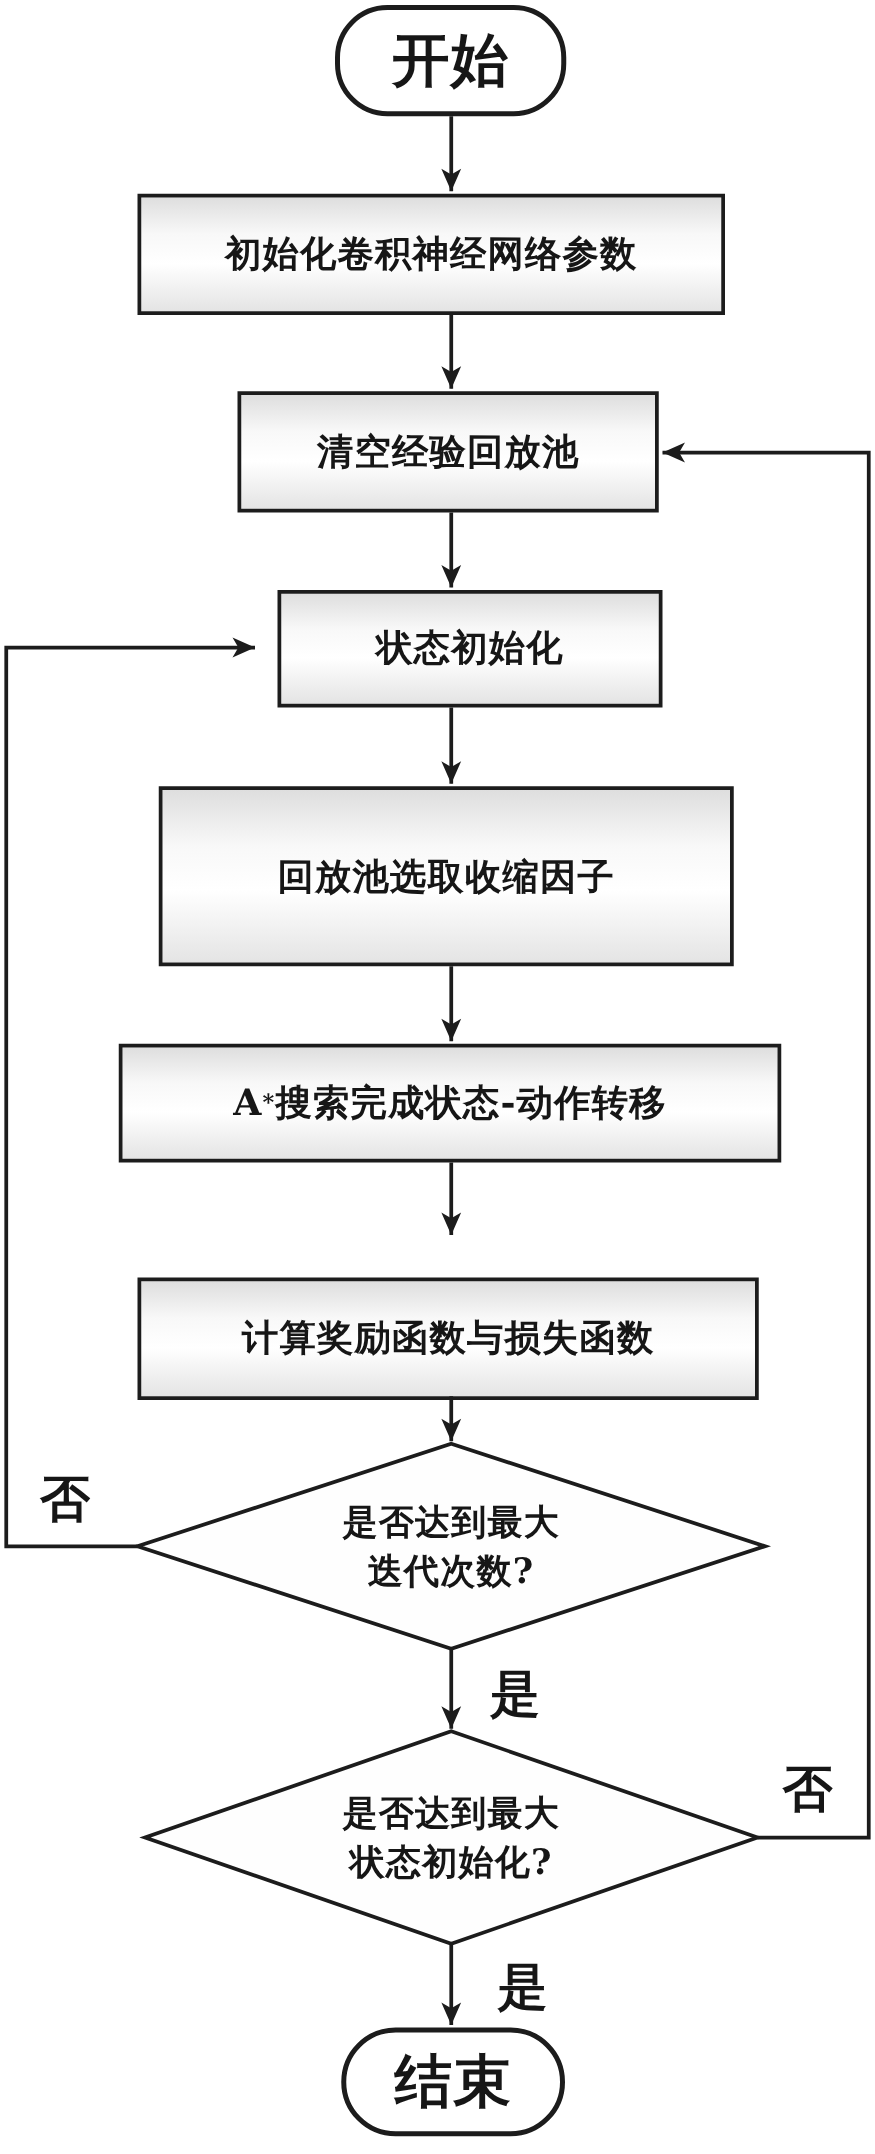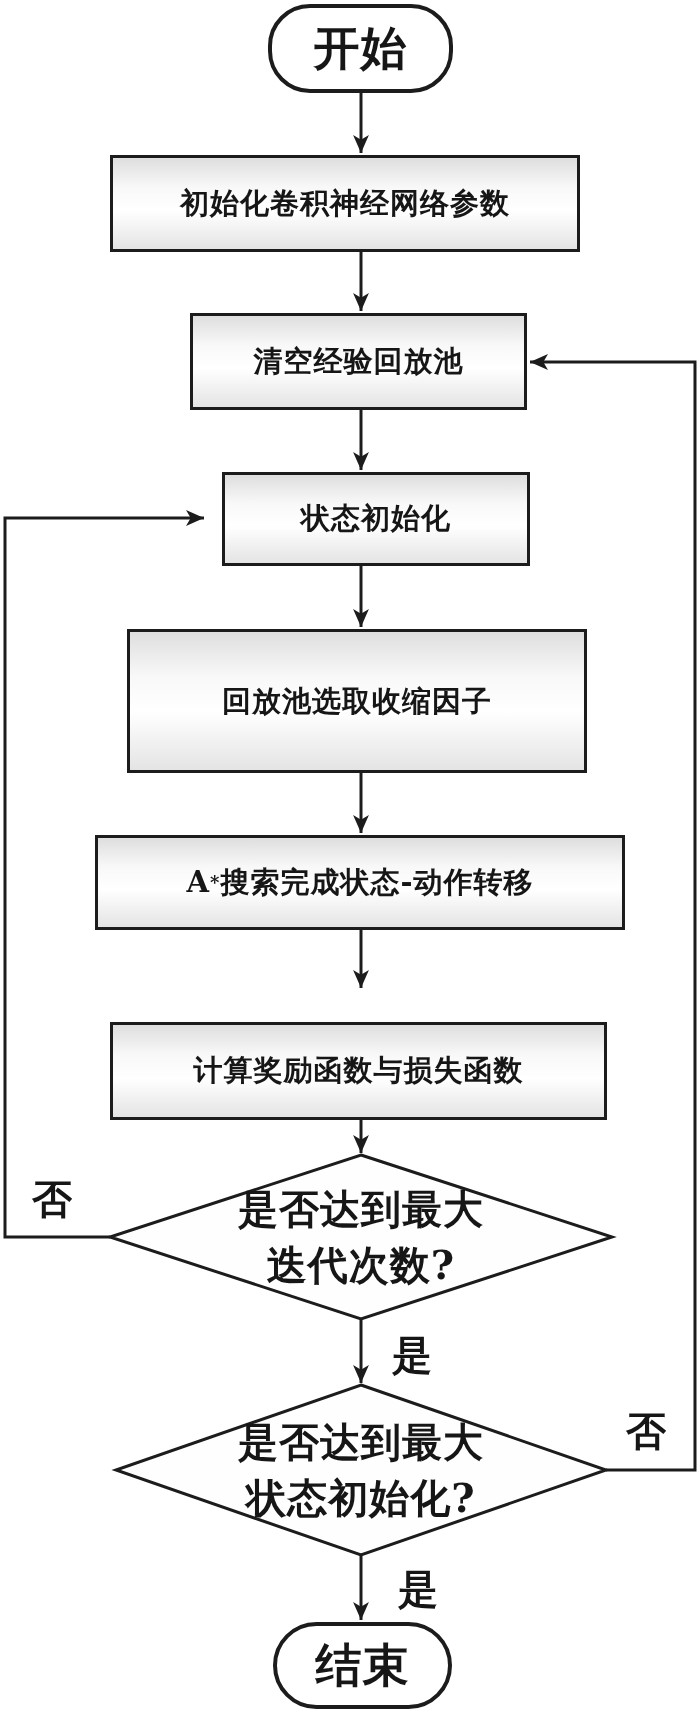--- a/index.html
+++ b/index.html
@@ -47,21 +47,21 @@
   }
   .decision-text {
     position: absolute;
     box-sizing: border-box;
     display: flex;
     flex-direction: column;
     align-items: center;
     justify-content: center;
     text-align: center;
     font-weight: bold;
-    font-size: 40px;
+    font-size: 28px;
     line-height: 1.4;
     letter-spacing: 1px;
   }
   .edge-label {
     position: absolute;
     font-weight: bold;
     font-size: 40px;
     white-space: nowrap;
   }
   sup.star {

